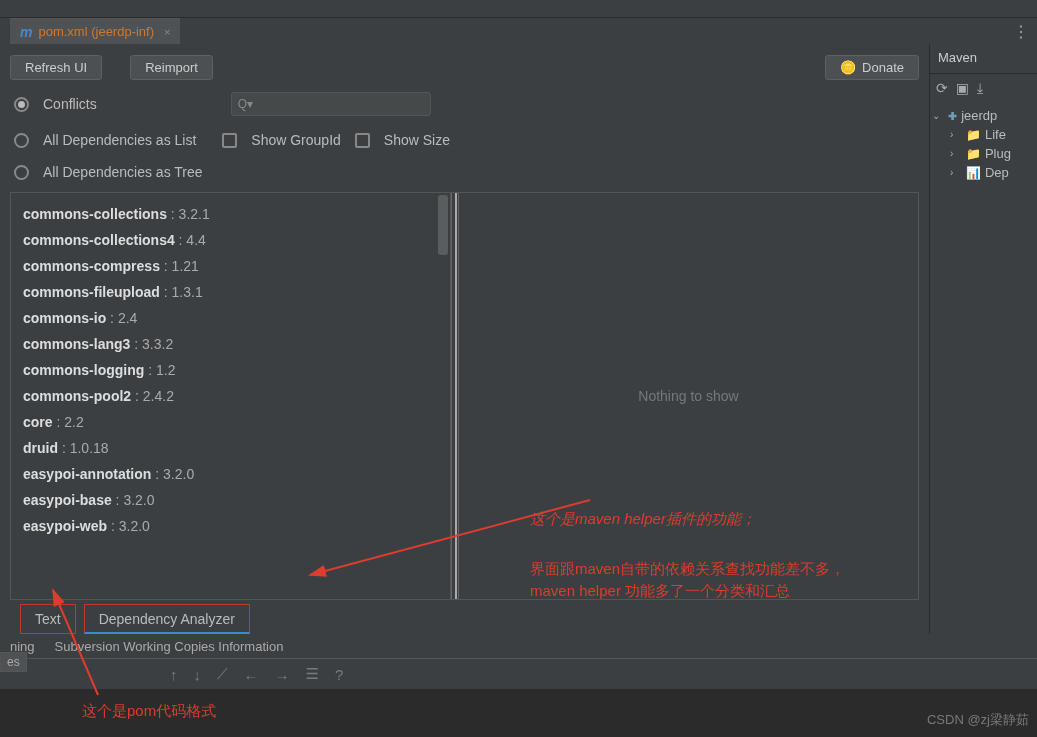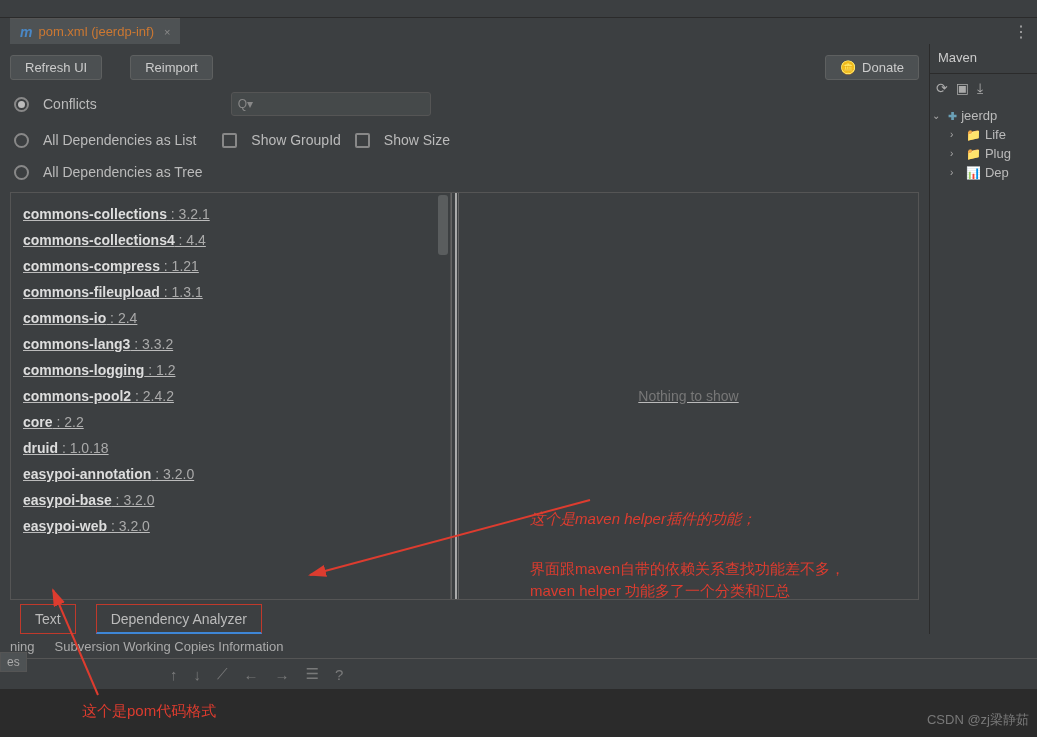--- a/index.html
+++ b/index.html
@@ -32,30 +32,30 @@
 .btn { background: #4c5052; border: 1px solid #5e6060; color: #ccc; font-size: 13px; padding: 4px 14px; border-radius: 3px; }
 .donate-btn { margin-left: auto; display: flex; align-items: center; gap: 6px; }
 .donate-btn .coin { color: #d9a441; font-size: 13px; }
 
 .filter-row { display: flex; align-items: center; gap: 14px; padding: 8px 14px; color: #bbb; font-size: 14px; }
 .radio { width: 15px; height: 15px; border: 2px solid #888; border-radius: 50%; display: inline-flex; align-items: center; justify-content: center; }
 .radio.checked::after { content: ""; width: 7px; height: 7px; background: #bbb; border-radius: 50%; }
 .search-box { width: 200px; height: 24px; background: #45494a; border: 1px solid #555; border-radius: 3px; display: flex; align-items: center; padding: 0 6px; color: #888; font-size: 12px; gap: 4px; }
 .checkbox { width: 15px; height: 15px; border: 2px solid #888; border-radius: 2px; display: inline-block; }
 
-.dep-area { flex: 1; display: flex; margin: 4px 10px 4px 10px; border: 1px solid #555; background: #3c3f41; min-height: 0; text-decoration: underline; }
+.dep-area { flex: 1; display: flex; margin: 4px 10px 4px 10px; border: 1px solid #555; background: #3c3f41; min-height: 0; }
 .dep-list { width: 440px; border-right: 1px solid #555; overflow-y: hidden; position: relative; }
 .dep-list-inner { padding: 8px 12px; font-size: 14px; color: #aaa; line-height: 26px; }
 .dep-list-inner .item b { color: #ddd; }
 .dep-scroll { position: absolute; right: 2px; top: 2px; width: 10px; height: 60px; background: #5a5d5e; border-radius: 3px; }
 .dep-sep { width: 8px; background: #3c3f41; border-left: 1px solid #666; border-right: 1px solid #666; position: relative; }
 .dep-sep::after { content: ""; position: absolute; left: 3px; top: 0; width: 2px; height: 100%; background: #aaa; }
 .dep-empty { flex: 1; display: flex; align-items: center; justify-content: center; color: #777; font-size: 14px; }
 
-.bottom-tabs { height: 30px; display: flex; align-items: stretch; padding-left: 20px; gap: 16px; }
+.bottom-tabs { height: 30px; display: flex; align-items: stretch; padding-left: 20px; gap: 4px; }
 .bottom-tab { padding: 4px 14px; border: 1px solid transparent; color: #bbb; font-size: 14px; display: flex; align-items: center; }
 .bottom-tab.text-tab { border: 1px solid #c0392b; }
 .bottom-tab.analyzer-tab { border: 1px solid #c0392b; border-bottom: 2px solid #3e86d6; margin-left: 4px; }
 
 .status-row { height: 24px; padding-left: 10px; color: #aaa; font-size: 13px; display: flex; align-items: center; background: #3c3f41; }
 .divider-line { height: 1px; background: #555; }
 
 .lower-toolbar { height: 30px; background: #3c3f41; display: flex; align-items: center; gap: 16px; padding-left: 170px; color: #888; font-size: 15px; }
 .lower-toolbar span { opacity: .8; }
 

